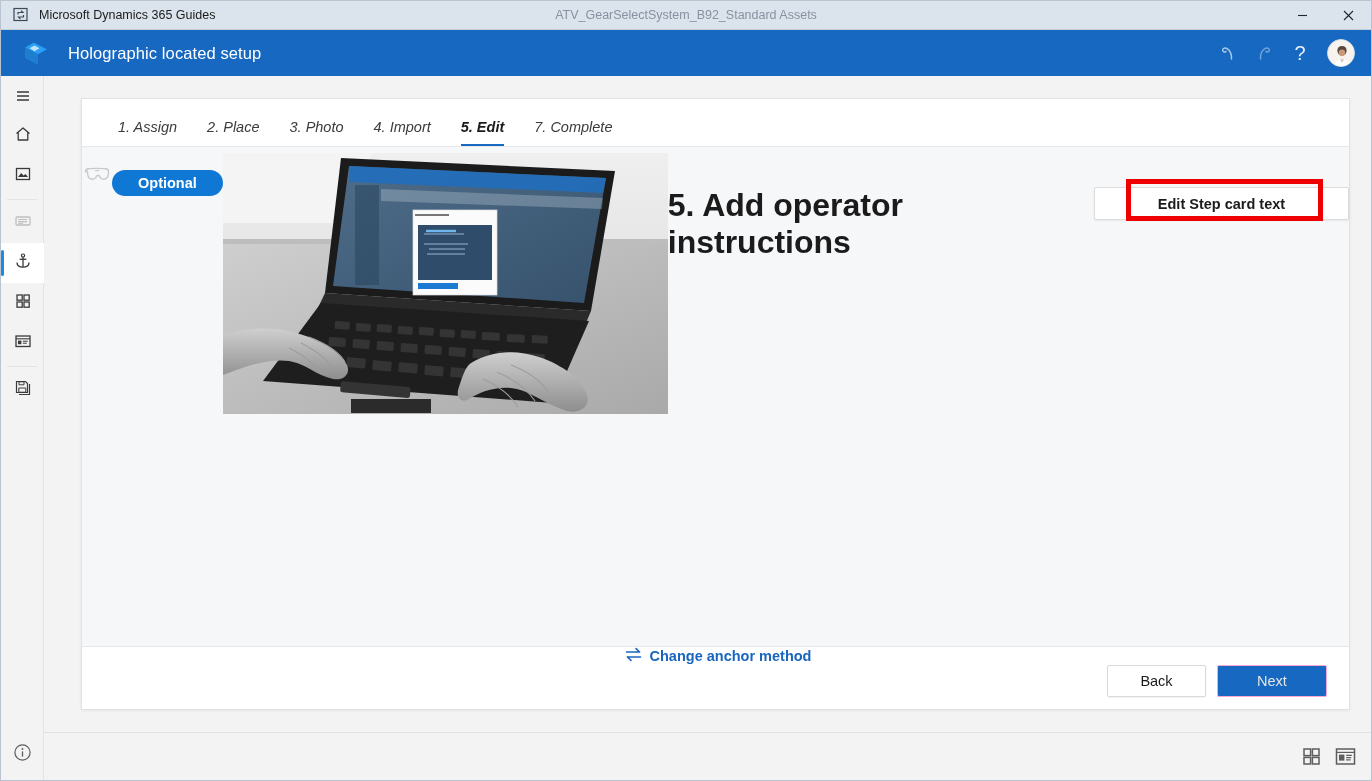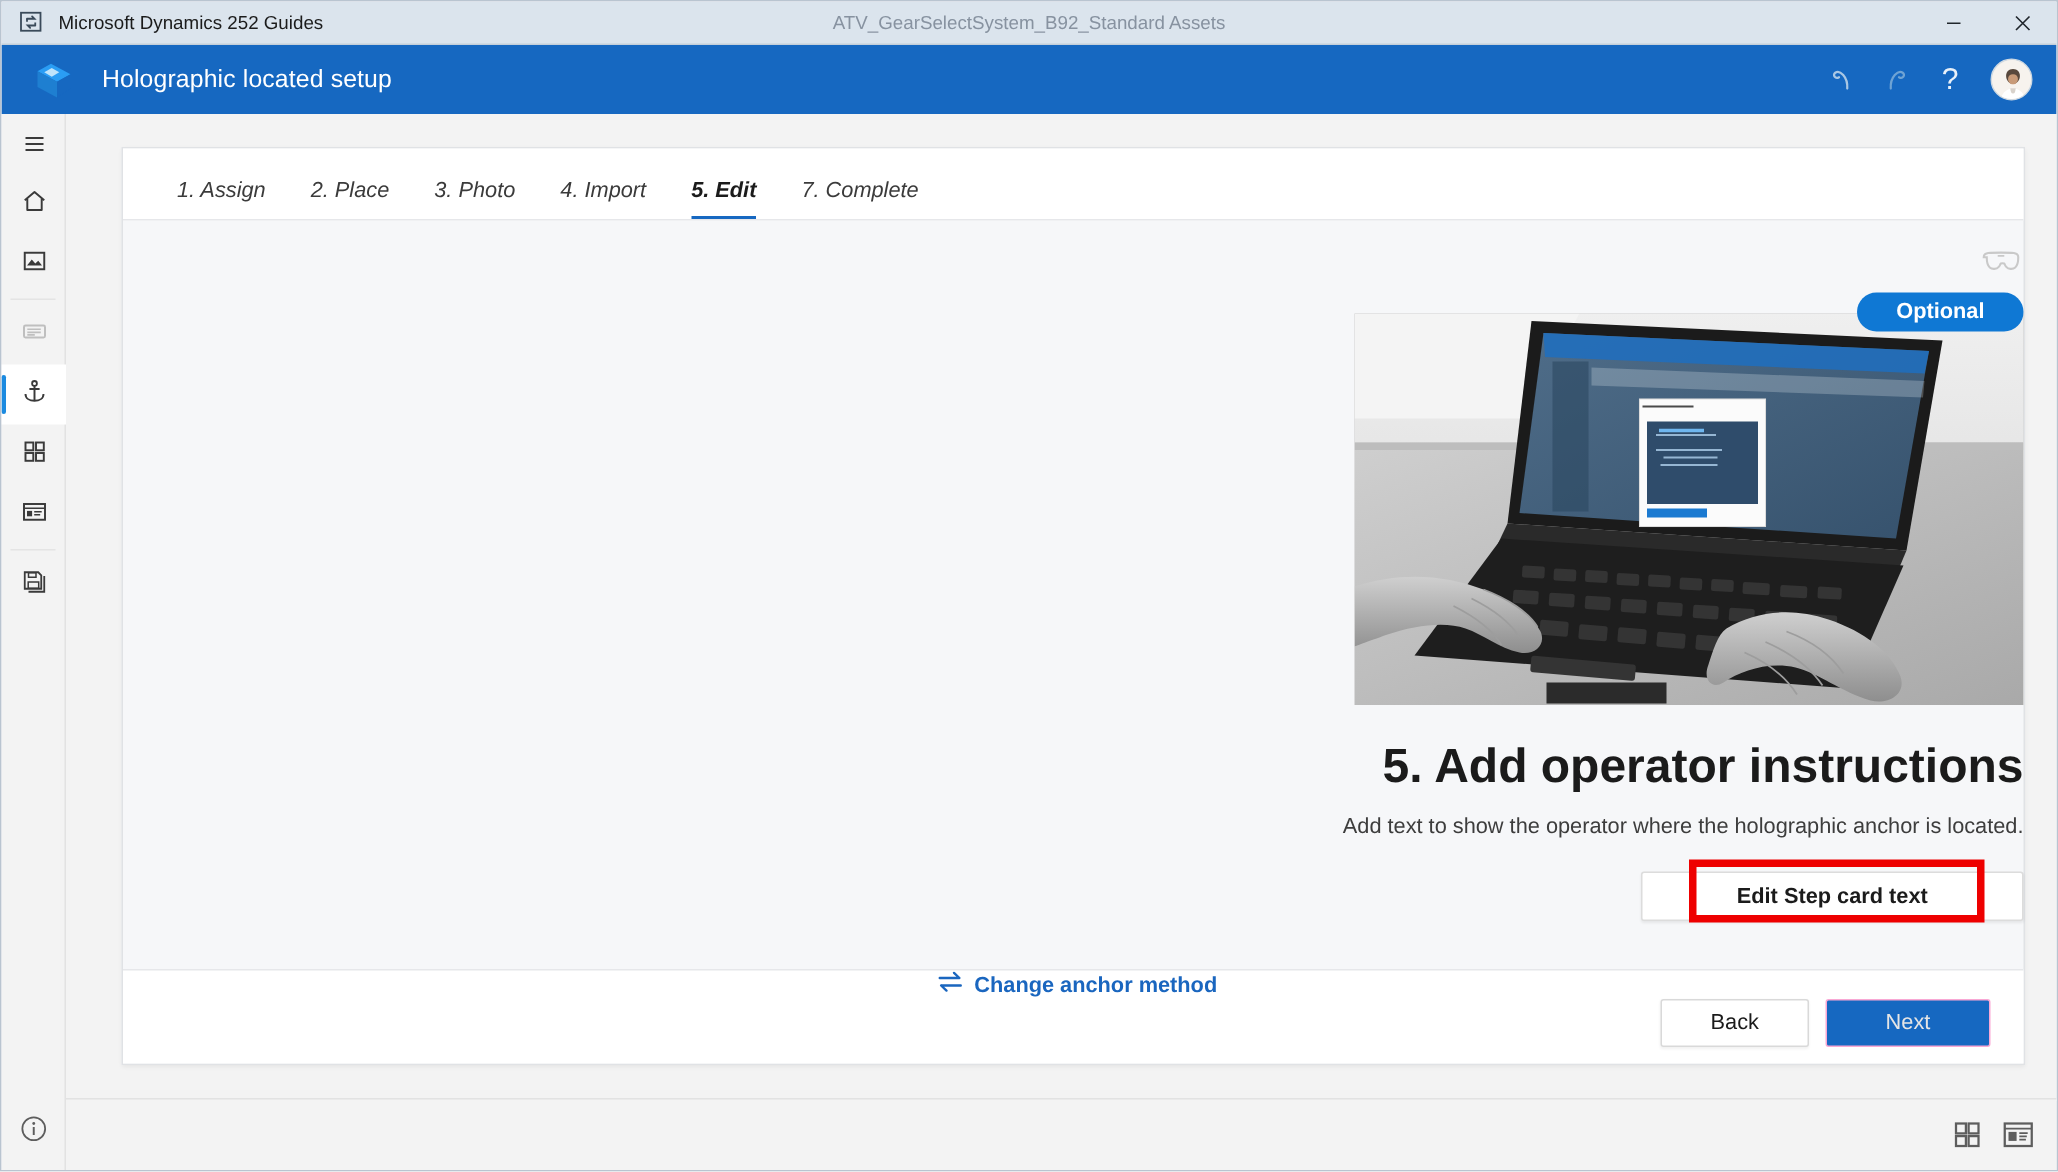--- a/index.html
+++ b/index.html
@@ -130,21 +130,21 @@
   }
   .tab.active { font-weight: bold; color: #1b1b1b; }
   .tab.active::after {
     content: ""; position: absolute; left: 15px; right: 15px; bottom: 0;
     height: 2.5px; background: #1668c1;
   }
 
   
   .cbody {
     flex: 1; position: relative;
-    display: flex; flex-direction: column; align-items: flex-end;
+    display: flex; align-items: flex-start;
     padding-top: 18px;
   }
   .headset-icon { color: #c9c9c9; }
   .badge {
     margin-top: 5px;
     background: #0f78d4; color: #ffffff;
     font-size: 14.5px; font-weight: bold;
     border-radius: 14px;
     padding: 5px 26px;
     position: relative; z-index: 3;
@@ -226,21 +226,21 @@
 
   <div class="titlebar">
     <div class="tb-left">
       <span class="tb-appicon">
         <svg width="16" height="16" viewBox="0 0 16 16">
           <rect x="1" y="1.5" width="13" height="12" fill="none" stroke="#3a4a5a" stroke-width="1.2"></rect>
           <path d="M5 5.5h5l-1.6-1.6M10.5 10h-5l1.6 1.6" fill="none" stroke="#3a4a5a" stroke-width="1.2" stroke-linecap="round"></path>
           <path d="M5 5.5v2M10.5 10V8" fill="none" stroke="#3a4a5a" stroke-width="1.2"></path>
         </svg>
       </span>
-      <span class="tb-title">Microsoft Dynamics 252 Guides</span>
+      <span class="tb-title">Microsoft Dynamics 365 Guides</span>
     </div>
     <div class="tb-center">ATV_GearSelectSystem_B92_Standard Assets</div>
     <div class="tb-right">
       <div class="tb-btn">
         <svg width="11" height="11" viewBox="0 0 11 11">
             <path d="M1 5.5h9" stroke="#20262c" stroke-width="1.1"></path>
           </svg>
       </div>
       <div class="tb-btn">
         <svg width="11" height="11" viewBox="0 0 11 11">
@@ -466,21 +466,20 @@
             <path d="M66 195 C80 202, 92 211, 98 221" stroke="#9d9d9d" stroke-width="1.2" fill="none"></path>
 
             <path d="M248 210 C268 198, 292 196, 316 204 C340 212, 358 226, 364 242 C368 254, 356 261, 344 258 C324 252, 310 240, 294 236 C276 232, 258 238, 246 246 C238 251, 232 244, 236 234 C239 225, 242 214, 248 210 Z" fill="url(#skin)"></path>
             <path d="M288 212 C304 218, 318 228, 326 240" stroke="#9d9d9d" stroke-width="1.2" fill="none"></path>
             <path d="M274 219 C290 226, 304 236, 312 248" stroke="#9d9d9d" stroke-width="1.2" fill="none"></path>
             <path d="M260 226 C276 233, 288 243, 295 254" stroke="#9d9d9d" stroke-width="1.2" fill="none"></path>
           </svg>
         </div>
 
         <div class="h1">5. Add operator instructions</div>
-        <div class="sub">Add text to show the operator where the holographic anchor is located.</div>
 
         <div class="btnwrap">
           <div class="btn-secondary">Edit Step card text</div>
           <div class="redbox"></div>
         </div>
       </div>
 
       <div class="cfoot">
         <div class="link">
           <span>

